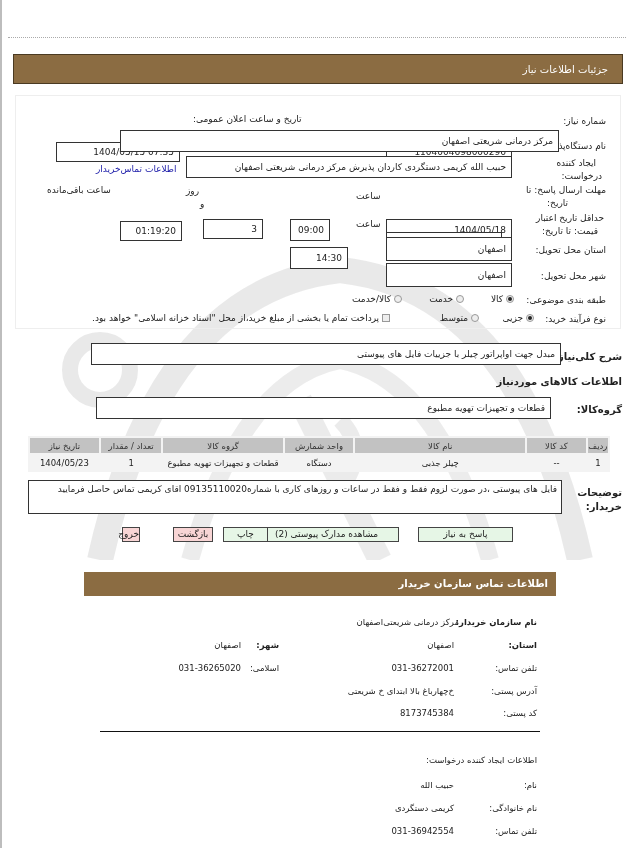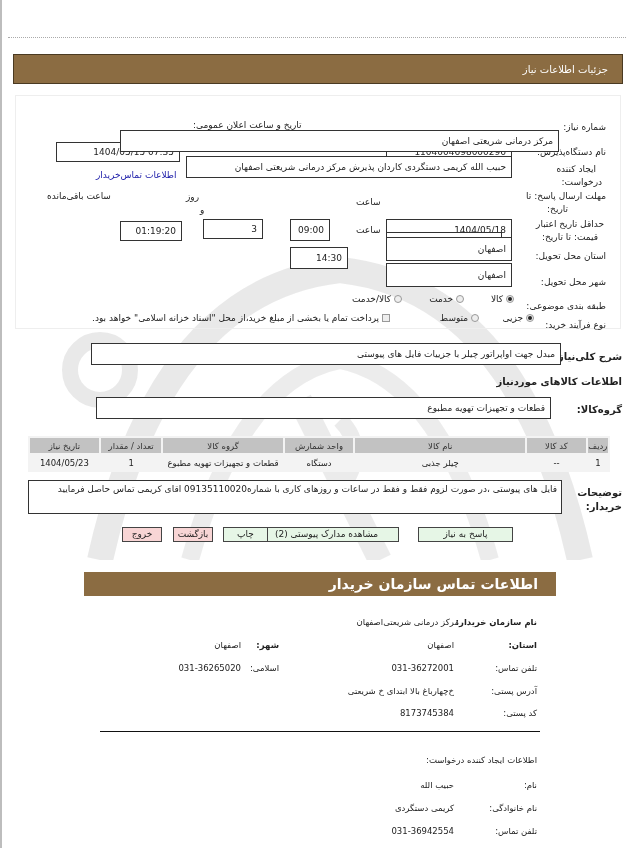--- a/index.html
+++ b/index.html
@@ -2,39 +2,39 @@
 <html><head>
 <meta charset="utf-8">
 <style>
   * { box-sizing: border-box; margin: 0; padding: 0; }
   html, body { width: 634px; height: 848px; overflow: hidden; background: #fff; }
   body { font-family: "DejaVu Sans", sans-serif; font-size: 9px; color: #222; position: relative; direction: rtl; }
   .left-rule { position: absolute; left: 0; top: 0; width: 2px; height: 848px; background: #bdbdbd; }
   .dotted { position: absolute; left: 8px; right: 8px; top: 37px; border-top: 1px dotted #aaa; }
   .header-bar { position: absolute; left: 13px; top: 54px; width: 610px; height: 30px; background: #8b6c42; border: 1px solid #4a3a22; color: #fff; font-size: 10px; padding-right: 14px; line-height: 30px; }
   .panel { position: absolute; left: 15px; top: 95px; width: 606px; height: 234px; border: 1px solid #eee; }
-  .lbl { position: absolute; font-size: 9px; color: #222; white-space: nowrap; line-height: 12px; margin-top: 6px; }
+  .lbl { position: absolute; font-size: 9px; color: #222; white-space: nowrap; line-height: 12px; }
   .box { position: absolute; border: 1px solid #333; background: #fff; font-size: 9px; line-height: 18px; padding: 0 5px; white-space: nowrap; overflow: hidden; }
   .box.ltr { direction: ltr; text-align: right; margin-top: 36px; }
   .link { color: #1a1aa8; }
   .radio { display: inline-block; width: 8px; height: 8px; border-radius: 50%; border: 1px solid #999; background: #eee; vertical-align: middle; position: relative; }
   .radio.on::after { content: ""; position: absolute; left: 1px; top: 1px; width: 4px; height: 4px; border-radius: 50%; background: #222; }
   .checkbox { display: inline-block; width: 8px; height: 8px; border: 1px solid #999; background: #eee; vertical-align: middle; }
   .opt { position: absolute; white-space: nowrap; font-size: 9px; }
   .opt span { vertical-align: middle; }
   .bold-lbl { position: absolute; font-weight: bold; font-size: 10px; white-space: nowrap; }
   .watermark { position: absolute; left: 40px; top: 230px; width: 560px; height: 330px; pointer-events: none; opacity: 0.55; }
   table.items { position: absolute; left: 28px; top: 436px; width: 582px; border-collapse: collapse; font-size: 8.5px; background: #f3f3f3; border: 1px solid #ccc; }
   table.items th { background: #c2c2c2; color: #333; font-weight: normal; height: 17px; border: 2px solid #f3f3f3; }
   table.items td { text-align: center; height: 17px; border: 2px solid #f3f3f3; }
   .desc-box { position: absolute; left: 28px; top: 480px; width: 534px; height: 34px; border: 1px solid #333; background: #fff; padding: 2px 4px; font-size: 9px; line-height: 13px; }
   .btn { position: absolute; top: 527px; height: 15px; border: 1px solid #444; font-size: 9px; text-align: center; line-height: 12px; }
   .btn.green { background: #e6f6e6; }
   .btn.red { background: #f8d5d5; }
-  .section-bar { position: absolute; left: 84px; top: 572px; width: 472px; height: 24px; background: #8b6c42; color: #fff; font-weight: bold; font-size: 14px; line-height: 24px; padding-right: 18px; }
+  .section-bar { position: absolute; left: 84px; top: 572px; width: 472px; height: 24px; background: #8b6c42; color: #fff; font-weight: bold; font-size: 10px; line-height: 24px; padding-right: 8px; }
   .ci { position: absolute; font-size: 8.5px; white-space: nowrap; }
   .ci.b { font-weight: bold; }
   .hr { position: absolute; left: 100px; top: 731px; width: 440px; border-top: 1px solid #111; }
 </style>
 </head>
 <body>
 
 <div class="left-rule"></div>
 <div class="dotted"></div>
 
@@ -148,21 +148,21 @@
 </table>
 
 <span class="bold-lbl" style="right:12px;top:487px">توضیحات</span>
 <span class="bold-lbl" style="right:12px;top:501px">خریدار:</span>
 <div class="desc-box">فایل های پیوستی ،در صورت لزوم فقط و فقط در ساعات و روزهای کاری با شماره09135110020 اقای کریمی تماس حاصل فرمایید</div>
 
 <div class="btn green" style="left:418px;width:95px">پاسخ به نیاز</div>
 <div class="btn green" style="left:254px;width:145px">مشاهده مدارک پیوستی (2)</div>
 <div class="btn green" style="left:221px;width:45px;left:223px">چاپ</div>
 <div class="btn red" style="left:173px;width:40px">بازگشت</div>
-<div class="btn red" style="left:122px;width:40px">خروج</div>
+<div class="btn red" style="left:122px;width:18px">خروج</div>
 
 <div class="section-bar">
   <span>اطلاعات تماس سازمان خریدار</span>
 </div>
 
 <span class="ci b" style="right:97px;top:617px">نام سازمان خریدار:</span>
 <span class="ci" style="right:175px;top:617px">مرکز درمانی شریعتی‌اصفهان</span>
 
 <span class="ci b" style="right:97px;top:640px">استان:</span>
 <span class="ci" style="right:180px;top:640px">اصفهان</span>

